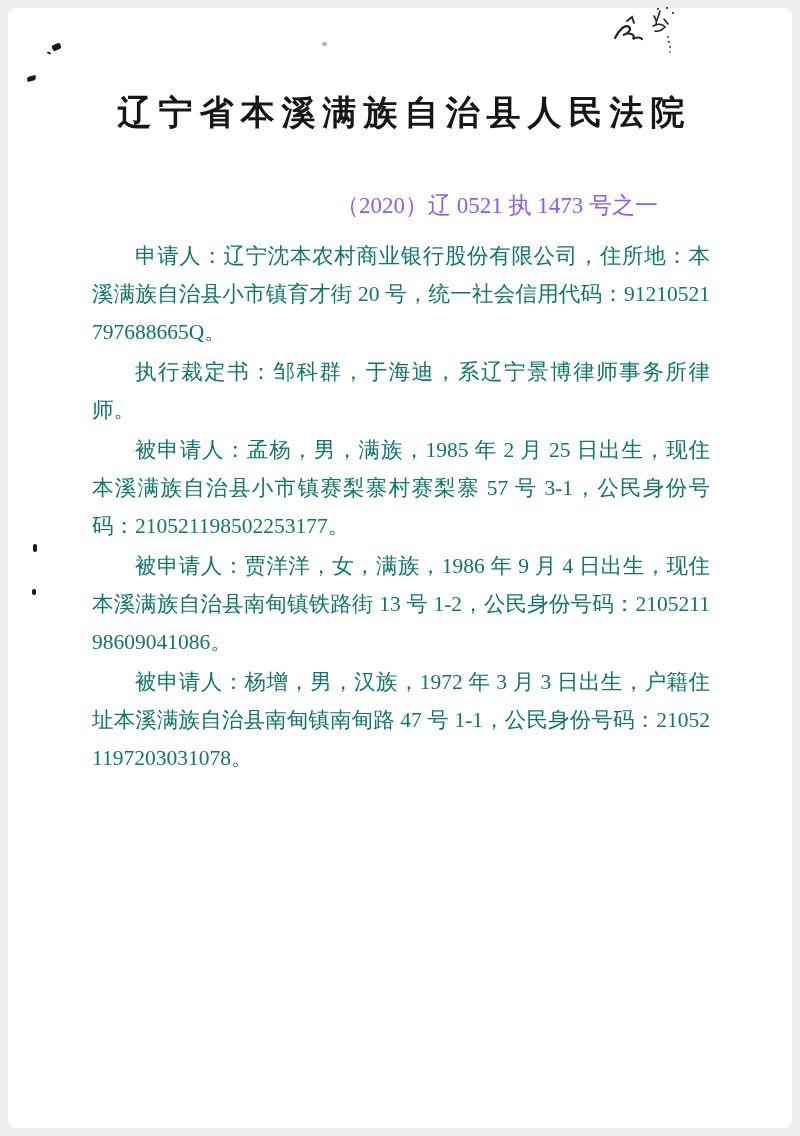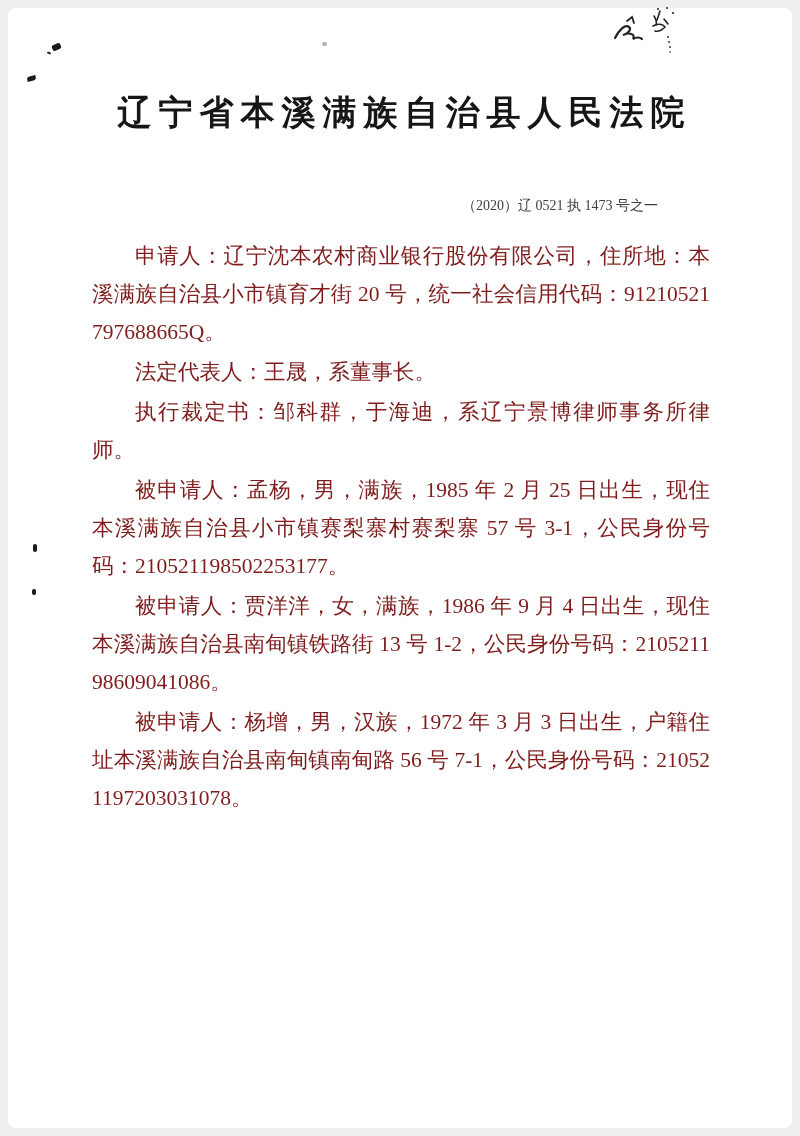--- a/index.html
+++ b/index.html
@@ -44,34 +44,34 @@
     font-size: 37px;
     line-height: 44px;
     font-weight: 700;
     text-align: center;
     letter-spacing: 15px;
     text-indent: 15px;
     white-space: nowrap;
   }
   .case-no {
     margin-top: 58px;
-    font-size: 14px;
+    font-size: 23px;
     line-height: 30px;
     text-align: right;
     padding-right: 52px;
-    color: #404040;
+    color: #8b5cf6;
   }
   .doc-body {
     margin-top: 16px;
   }
   .doc-body p {
     margin: 0 0 2px 0;
     font-size: 21.5px;
     line-height: 38px;
-    color: #7f1d1d;
+    color: #0f766e;
     text-align: justify;
     text-indent: 43px;
     word-break: break-all;
   }
   
   .scribble {
     position: absolute;
     left: 610px;
     top: 6px;
     width: 70px;
@@ -97,25 +97,24 @@
 
   <div class="sheet">
 
     <h1 class="court">辽宁省本溪满族自治县人民法院</h1>
 
 
     <div class="case-no">（2020）辽 0521 执 1473 号之一</div>
 
     <div class="doc-body">
       <p>申请人：辽宁沈本农村商业银行股份有限公司，住所地：本溪满族自治县小市镇育才街 20 号，统一社会信用代码：91210521797688665Q。</p>
-      <p>法定代表人：王晟，系董事长。</p>
       <p>执行裁定书：邹科群，于海迪，系辽宁景博律师事务所律师。</p>
       <p>被申请人：孟杨，男，满族，1985 年 2 月 25 日出生，现住本溪满族自治县小市镇赛梨寨村赛梨寨 57 号 3-1，公民身份号码：210521198502253177。</p>
       <p>被申请人：贾洋洋，女，满族，1986 年 9 月 4 日出生，现住本溪满族自治县南甸镇铁路街 13 号 1-2，公民身份号码：210521198609041086。</p>
-      <p>被申请人：杨增，男，汉族，1972 年 3 月 3 日出生，户籍住址本溪满族自治县南甸镇南甸路 56 号 7-1，公民身份号码：210521197203031078。</p>
+      <p>被申请人：杨增，男，汉族，1972 年 3 月 3 日出生，户籍住址本溪满族自治县南甸镇南甸路 47 号 1-1，公民身份号码：210521197203031078。</p>
     </div>
 
   </div>
 
   <svg class="scribble" viewBox="0 0 70 50" xmlns="http://www.w3.org/2000/svg">
     <g fill="none" stroke="#222222" stroke-linecap="round">
       <path d="M5,32 C9,24 15,18 19,21 C22,23 18,28 13,29 C19,26 26,28 23,33 C26,31 30,31 32,33" stroke-width="2.2"></path>
       <path d="M17,15 l5,-4 l2,6" stroke-width="1.8"></path>
       <path d="M44,10 c2,3 3,6 2,9" stroke-width="1.6"></path>
       <path d="M50,5 l-3,9" stroke-width="1.6"></path>

